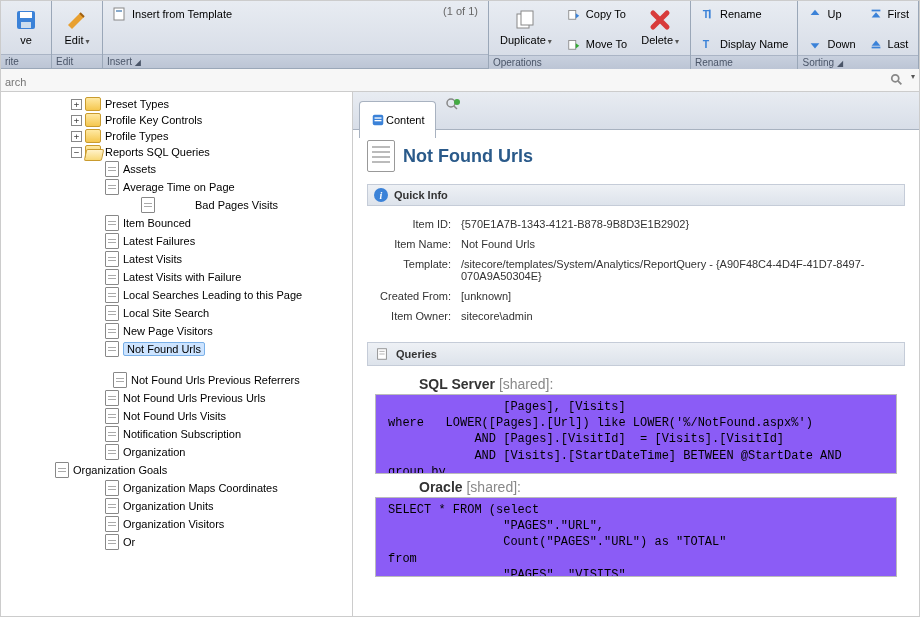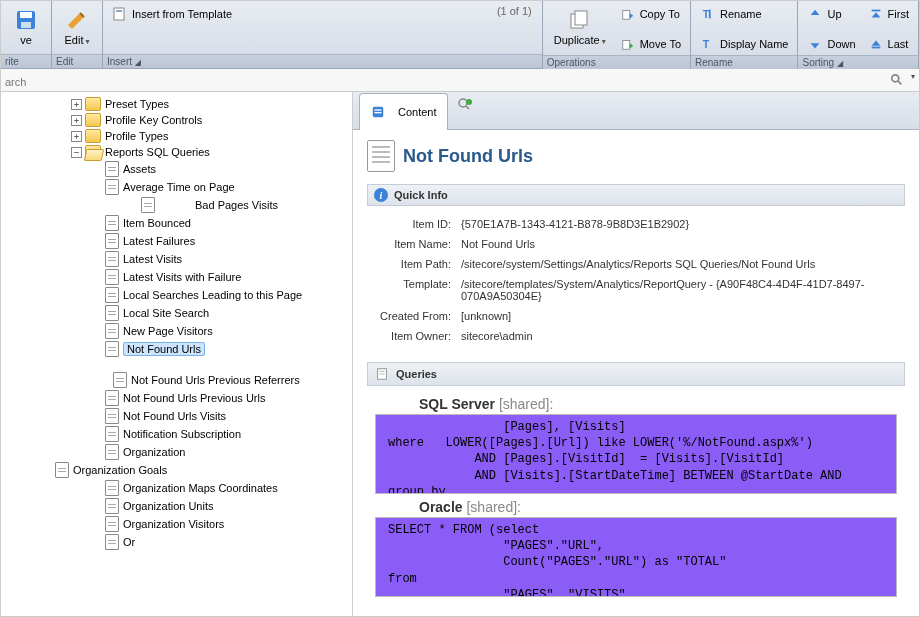--- a/index.html
+++ b/index.html
@@ -32,21 +32,21 @@
 .folder-icon { width: 16px; height: 14px; background: linear-gradient(#ffe9a3, #f5c74f); border: 1px solid #c99b2e; border-radius: 2px; margin-right: 4px; position: relative; }
 .folder-icon.open::before { content: ''; position: absolute; left: -1px; top: 3px; width: 16px; height: 10px; background: linear-gradient(#fff2c9, #f8d978); border: 1px solid #c99b2e; border-radius: 2px; transform: skewX(-12deg); }
 .doc-icon { width: 14px; height: 16px; background: #fff; border: 1px solid #888; border-radius: 1px; margin-right: 4px; position: relative; display: inline-flex; flex-direction: column; justify-content: center; gap: 2px; padding: 2px; }
 .doc-icon::before, .doc-icon::after { content: ''; height: 1px; background: #aaa; display: block; }
 .tree-label { font-size: 11px; color: #000; }
 .tree-node.selected .tree-label { background: #cde4ff; border: 1px solid #7ab0e8; padding: 0 3px; border-radius: 2px; }
 
 
 .content-panel { flex: 1; display: flex; flex-direction: column; background: #fff; overflow: hidden; }
 .tabs { display: flex; background: linear-gradient(#e8ecf2, #d8dee8); border-bottom: 1px solid #a8b2c0; padding-left: 6px; }
-.tab { display: flex; align-items: center; gap: 12px; padding: 10px 10px; background: #fff; border: 1px solid #a8b2c0; border-bottom: none; border-radius: 4px 4px 0 0; margin-right: 2px; font-size: 11px; cursor: pointer; position: relative; top: 1px; }
+.tab { display: flex; align-items: center; gap: 0; padding: 10px 10px; background: #fff; border: 1px solid #a8b2c0; border-bottom: none; border-radius: 4px 4px 0 0; margin-right: 2px; font-size: 11px; cursor: pointer; position: relative; top: 9px; }
 .tab-secondary { background: transparent; border: 1px solid transparent; cursor: pointer; padding: 4px 6px; }
 .content-body { flex: 1; overflow-y: auto; padding: 10px 14px; }
 .page-title { display: flex; align-items: center; gap: 8px; margin-bottom: 12px; }
 .page-title h1 { font-size: 18px; font-weight: bold; color: #2a5a8a; }
 .title-icon { width: 28px; height: 32px; background: #fff; border: 1px solid #999; border-radius: 2px; position: relative; display: flex; flex-direction: column; gap: 3px; padding: 5px 4px; }
 .title-icon span { height: 2px; background: #bbb; }
 
 .section { margin-bottom: 8px; }
 .section-header { display: flex; align-items: center; gap: 6px; background: linear-gradient(#eef1f5, #dde3eb); border: 1px solid #c5ccd8; padding: 3px 6px; font-weight: bold; font-size: 11px; color: #333; }
 .info-icon { width: 14px; height: 14px; border-radius: 50%; background: #3b82d8; color: #fff; display: inline-flex; align-items: center; justify-content: center; font-size: 10px; font-weight: bold; font-style: italic; font-family: serif; }
@@ -146,20 +146,28 @@
           </div>
           <div class="rbtn-small">
             <span class="icon16">
                 <svg viewBox="0 0 16 16" width="14" height="14">
                   <rect x="2" y="4" width="8" height="10" fill="#fff" stroke="#888"></rect>
                   <path d="M10 7l4 3-4 3z" fill="#3a3"></path>
                 </svg>
               </span>
             <span>Move To</span>
           </div>
+        </div>
+        <div class="rbtn-large">
+          <span class="icon32">
+              <svg viewBox="0 0 24 24" width="24" height="24">
+                <path d="M5 5l14 14M19 5L5 19" stroke="#d83b3b" stroke-width="5" stroke-linecap="round"></path>
+              </svg>
+            </span>
+          <span><span>Delete</span><span class="caret">▾</span></span>
         </div>
       </div>
       <div class="ribbon-label">Operations</div>
     </div>
 
     <div class="ribbon-group">
       <div class="ribbon-buttons">
         <div class="rbtn-col">
           <div class="rbtn-small">
             <span class="icon16">
@@ -410,24 +418,20 @@
             <span>Quick Info</span>
           </div>
           <div class="info-grid" id="quickinfo-grid">
               <div class="info-row">
                 <div class="info-label">Item ID:</div>
                 <div class="info-value">{570E1A7B-1343-4121-B878-9B8D3E1B2902}</div>
               </div>
               <div class="info-row">
                 <div class="info-label">Item Name:</div>
                 <div class="info-value">Not Found Urls</div>
-              </div>
-              <div class="info-row">
-                <div class="info-label">Item Path:</div>
-                <div class="info-value">/sitecore/system/Settings/Analytics/Reports SQL Queries/Not Found Urls</div>
               </div>
               <div class="info-row">
                 <div class="info-label">Template:</div>
                 <div class="info-value">/sitecore/templates/System/Analytics/ReportQuery - {A90F48C4-4D4F-41D7-8497-070A9A50304E}</div>
               </div>
               <div class="info-row">
                 <div class="info-label">Created From:</div>
                 <div class="info-value">[unknown]</div>
               </div>
               <div class="info-row">

